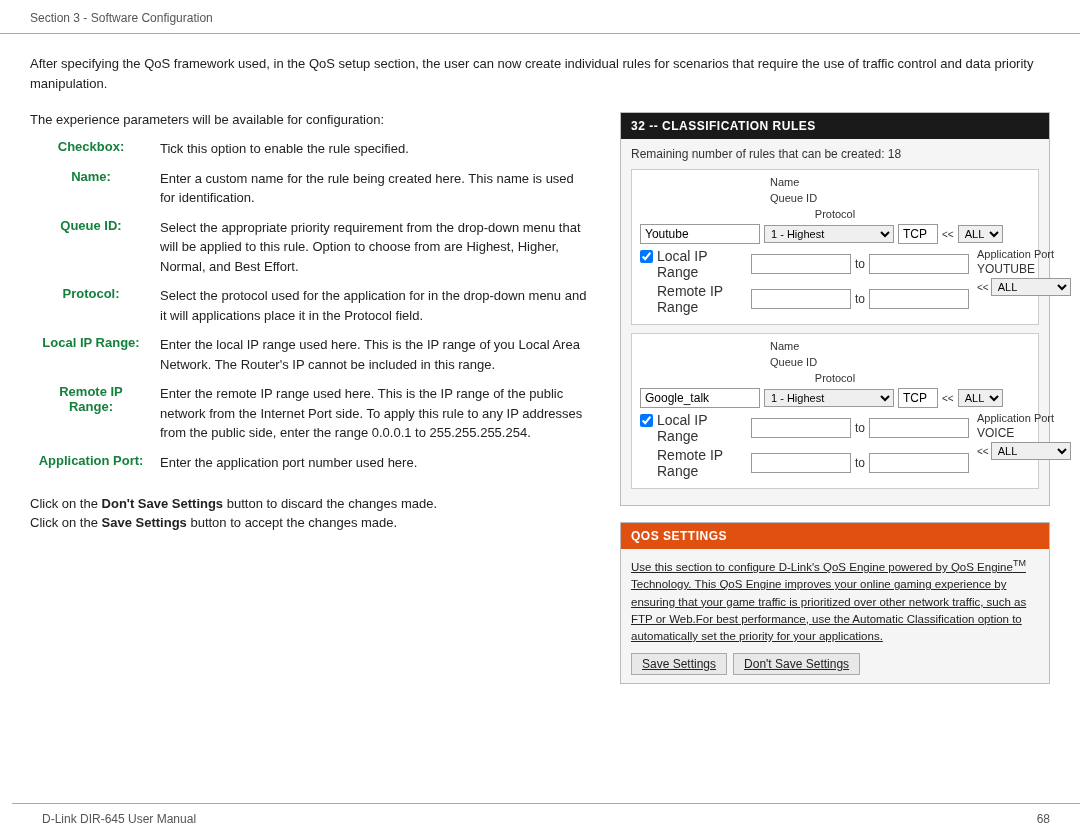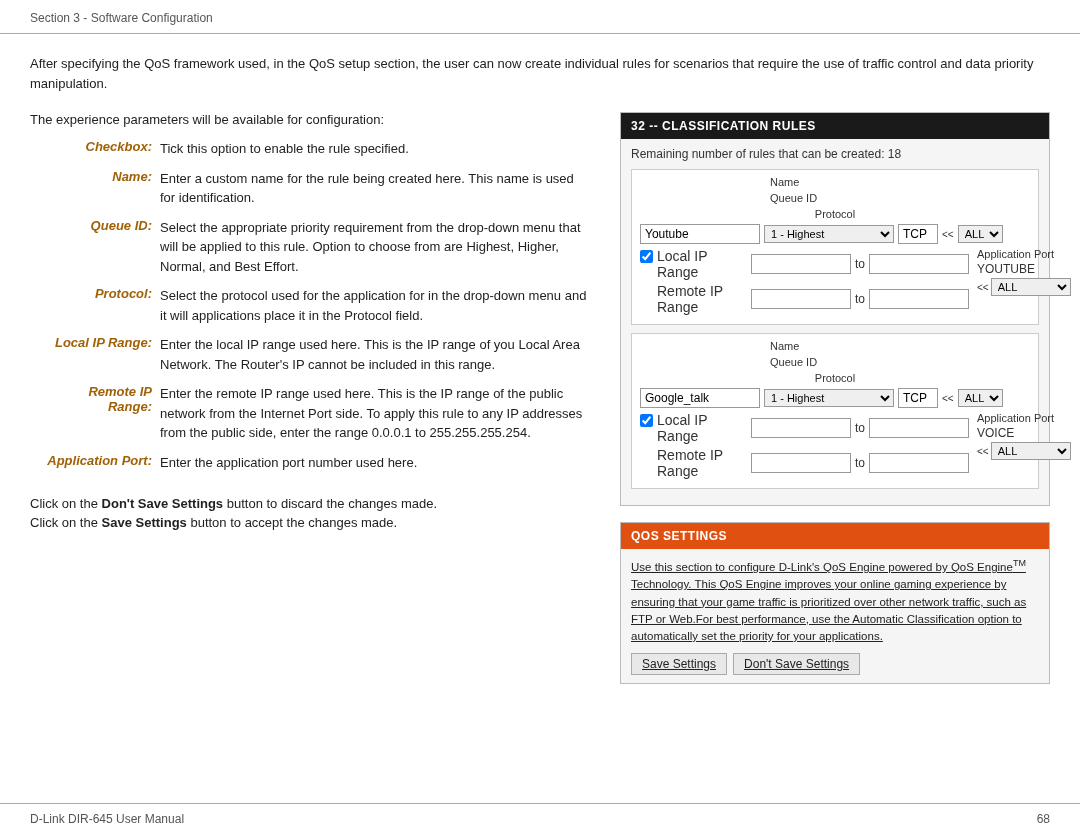--- a/index.html
+++ b/index.html
@@ -68,28 +68,27 @@
     }
 
     .param-table {
       width: 100%;
       border-collapse: collapse;
     }
     .param-table tr {
       vertical-align: top;
     }
     .param-table td.label {
-      text-align: right;
+      text-align: center;
       padding: 2px 8px 8px 0;
       white-space: nowrap;
       font-weight: bold;
-      color: #a16207;
+      color: #15803d;
       font-size: 13px;
       width: 130px;
-      font-style: italic;
     }
     .param-table td.desc {
       padding: 2px 0 8px 0;
       font-size: 13px;
       color: #222;
       line-height: 1.5;
     }
 
     
     .panel {
@@ -313,20 +312,21 @@
       color: #222;
     }
 
     .bottom-bar {
       border-top: 1px solid #aaa;
       padding: 8px 30px;
       display: flex;
       flex-direction: row;
       justify-content: space-between;
       align-items: flex-end;
+      margin-left: 12px;
     }
     .bottom-bar-left {
       font-size: 12px;
       color: #555;
     }
     .bottom-bar-right {
       font-size: 12px;
       color: #555;
     }
 

